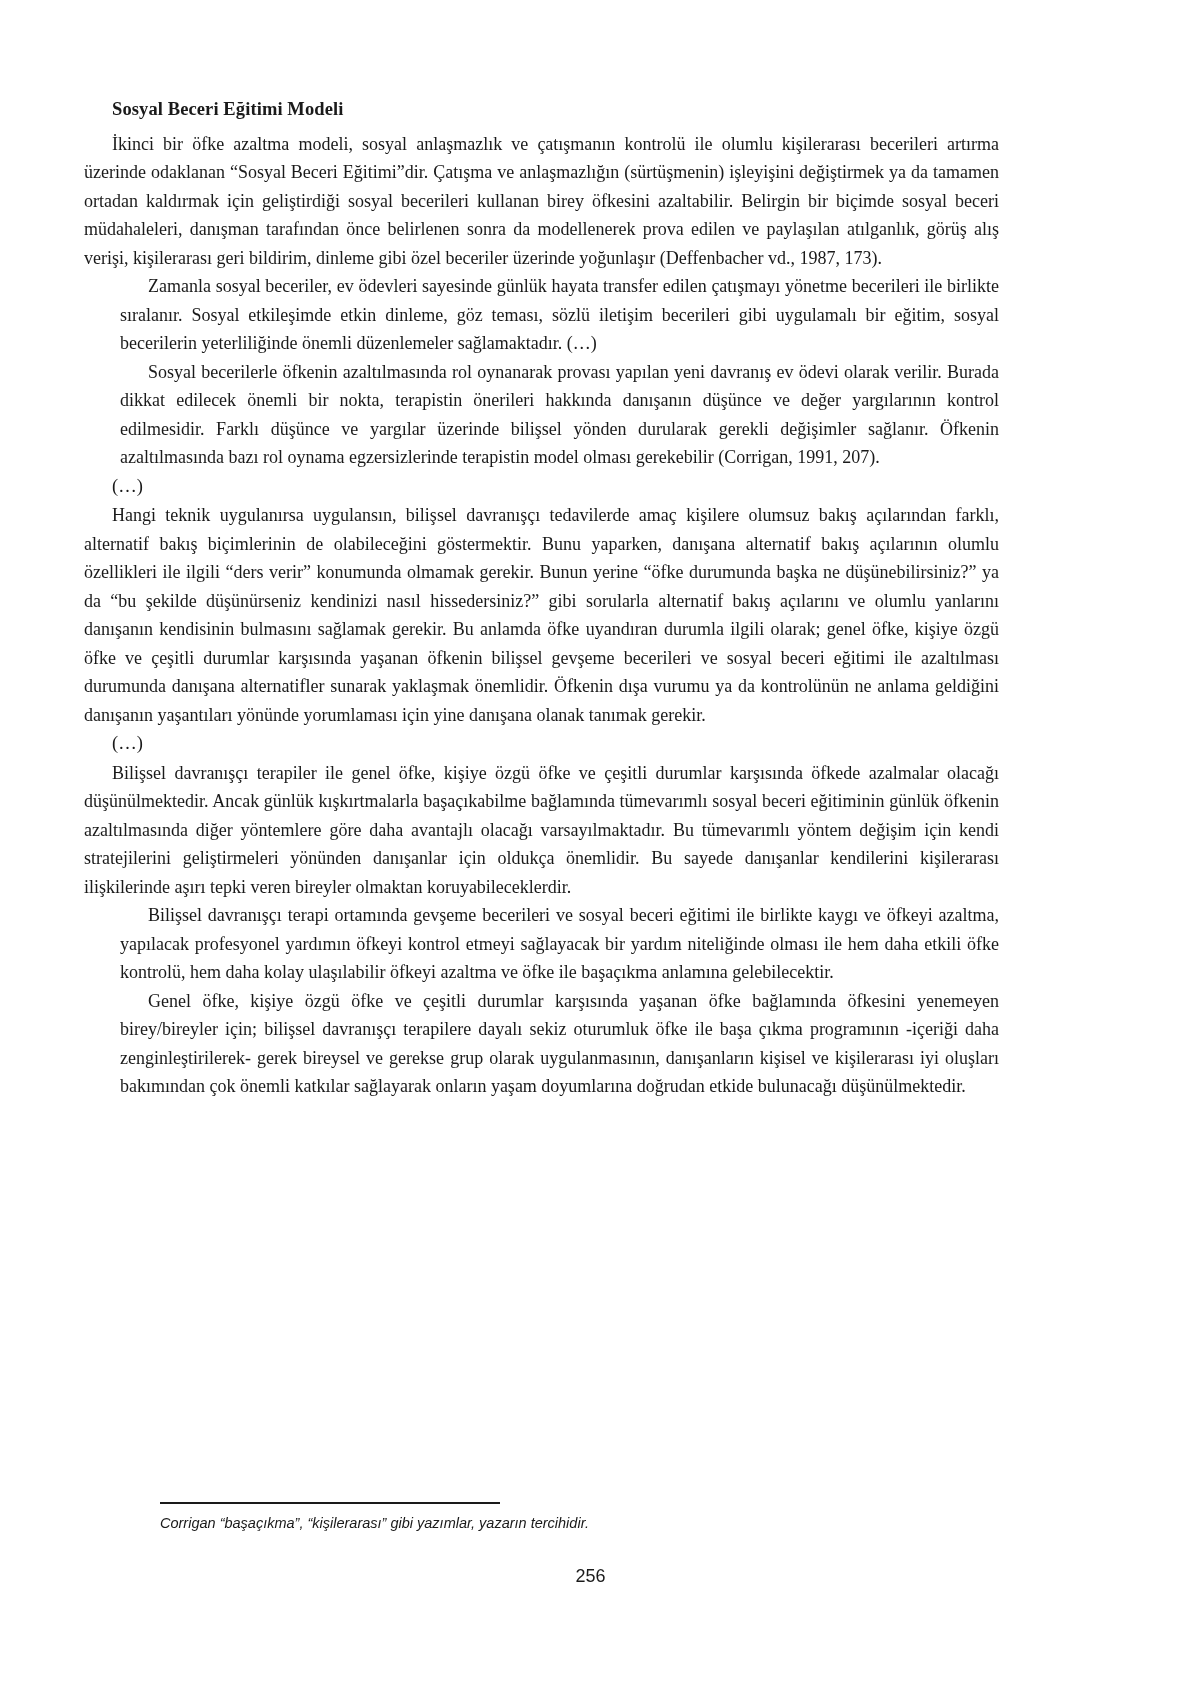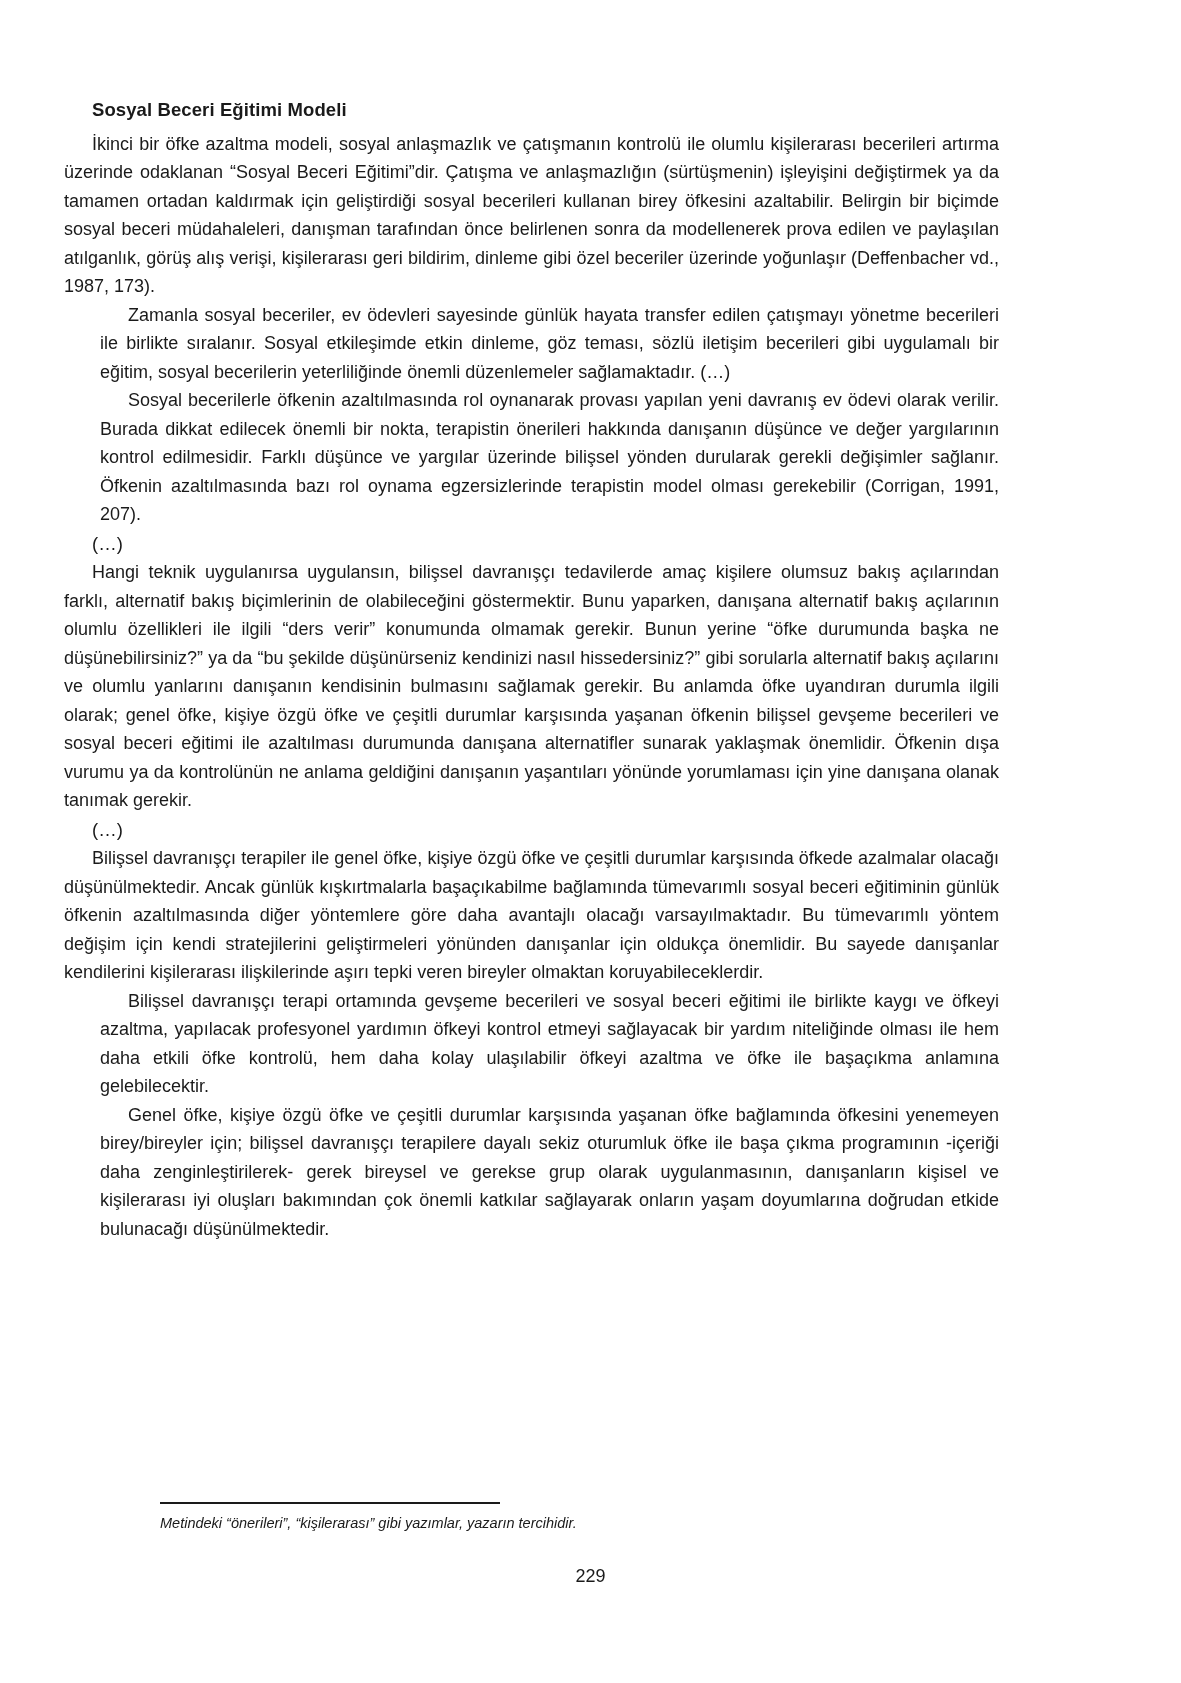--- a/index.html
+++ b/index.html
@@ -15,21 +15,22 @@
     position: relative;
     overflow: hidden;
   }
   .page {
     position: absolute;
     left: 0;
     top: 0;
     width: 1181px;
     height: 1269px;
     box-sizing: border-box;
-    padding: 96px 182px 0 64px;
+    padding: 96px 182px 0 84px;
+    font-family: Liberation Serif, serif;
   }
   .doc-title {
     font-size: 18.5px;
     font-weight: bold;
     letter-spacing: 0.1px;
     margin: 0 0 6px 28px;
     line-height: 1.5;
   }
   p.para {
     font-size: 18px;
@@ -93,16 +94,16 @@
   <p class="para">Hangi teknik uygulanırsa uygulansın, bilişsel davranışçı tedavilerde amaç kişilere olumsuz bakış açılarından farklı, alternatif bakış biçimlerinin de olabileceğini göstermektir. Bunu yaparken, danışana alternatif bakış açılarının olumlu özellikleri ile ilgili “ders verir” konumunda olmamak gerekir. Bunun yerine “öfke durumunda başka ne düşünebilirsiniz?” ya da “bu şekilde düşünürseniz kendinizi nasıl hissedersiniz?” gibi sorularla alternatif bakış açılarını ve olumlu yanlarını danışanın kendisinin bulmasını sağlamak gerekir. Bu anlamda öfke uyandıran durumla ilgili olarak; genel öfke, kişiye özgü öfke ve çeşitli durumlar karşısında yaşanan öfkenin bilişsel gevşeme becerileri ve sosyal beceri eğitimi ile azaltılması durumunda danışana alternatifler sunarak yaklaşmak önemlidir. Öfkenin dışa vurumu ya da kontrolünün ne anlama geldiğini danışanın yaşantıları yönünde yorumlaması için yine danışana olanak tanımak gerekir.</p>
   <p class="ellipsis-line">(…)</p>
   <p class="para">Bilişsel davranışçı terapiler ile genel öfke, kişiye özgü öfke ve çeşitli durumlar karşısında öfkede azalmalar olacağı düşünülmektedir. Ancak günlük kışkırtmalarla başaçıkabilme bağlamında tümevarımlı sosyal beceri eğitiminin günlük öfkenin azaltılmasında diğer yöntemlere göre daha avantajlı olacağı varsayılmaktadır. Bu tümevarımlı yöntem değişim için kendi stratejilerini geliştirmeleri yönünden danışanlar için oldukça önemlidir. Bu sayede danışanlar kendilerini kişilerarası ilişkilerinde aşırı tepki veren bireyler olmaktan koruyabileceklerdir.</p>
   <p class="para">Bilişsel davranışçı terapi ortamında gevşeme becerileri ve sosyal beceri eğitimi ile birlikte kaygı ve öfkeyi azaltma, yapılacak profesyonel yardımın öfkeyi kontrol etmeyi sağlayacak bir yardım niteliğinde olması ile hem daha etkili öfke kontrolü, hem daha kolay ulaşılabilir öfkeyi azaltma ve öfke ile başaçıkma anlamına gelebilecektir.</p>
   <p class="para">Genel öfke, kişiye özgü öfke ve çeşitli durumlar karşısında yaşanan öfke bağlamında öfkesini yenemeyen birey/bireyler için; bilişsel davranışçı terapilere dayalı sekiz oturumluk öfke ile başa çıkma programının -içeriği daha zenginleştirilerek- gerek bireysel ve gerekse grup olarak uygulanmasının, danışanların kişisel ve kişilerarası iyi oluşları bakımından çok önemli katkılar sağlayarak onların yaşam doyumlarına doğrudan etkide bulunacağı düşünülmektedir.</p>
 
 </div>
 
 <div class="footnote-area">
   <div class="footnote-rule"></div>
-  <p class="footnote-text">Metindeki “önerileri”, “kişilerarası” gibi yazımlar, yazarın tercihidir.</p>
+  <p class="footnote-text">Corrigan “başaçıkma”, “kişilerarası” gibi yazımlar, yazarın tercihidir.</p>
 </div>
 
-<div class="page-number">229</div>
+<div class="page-number">256</div>
 
 </body></html>

